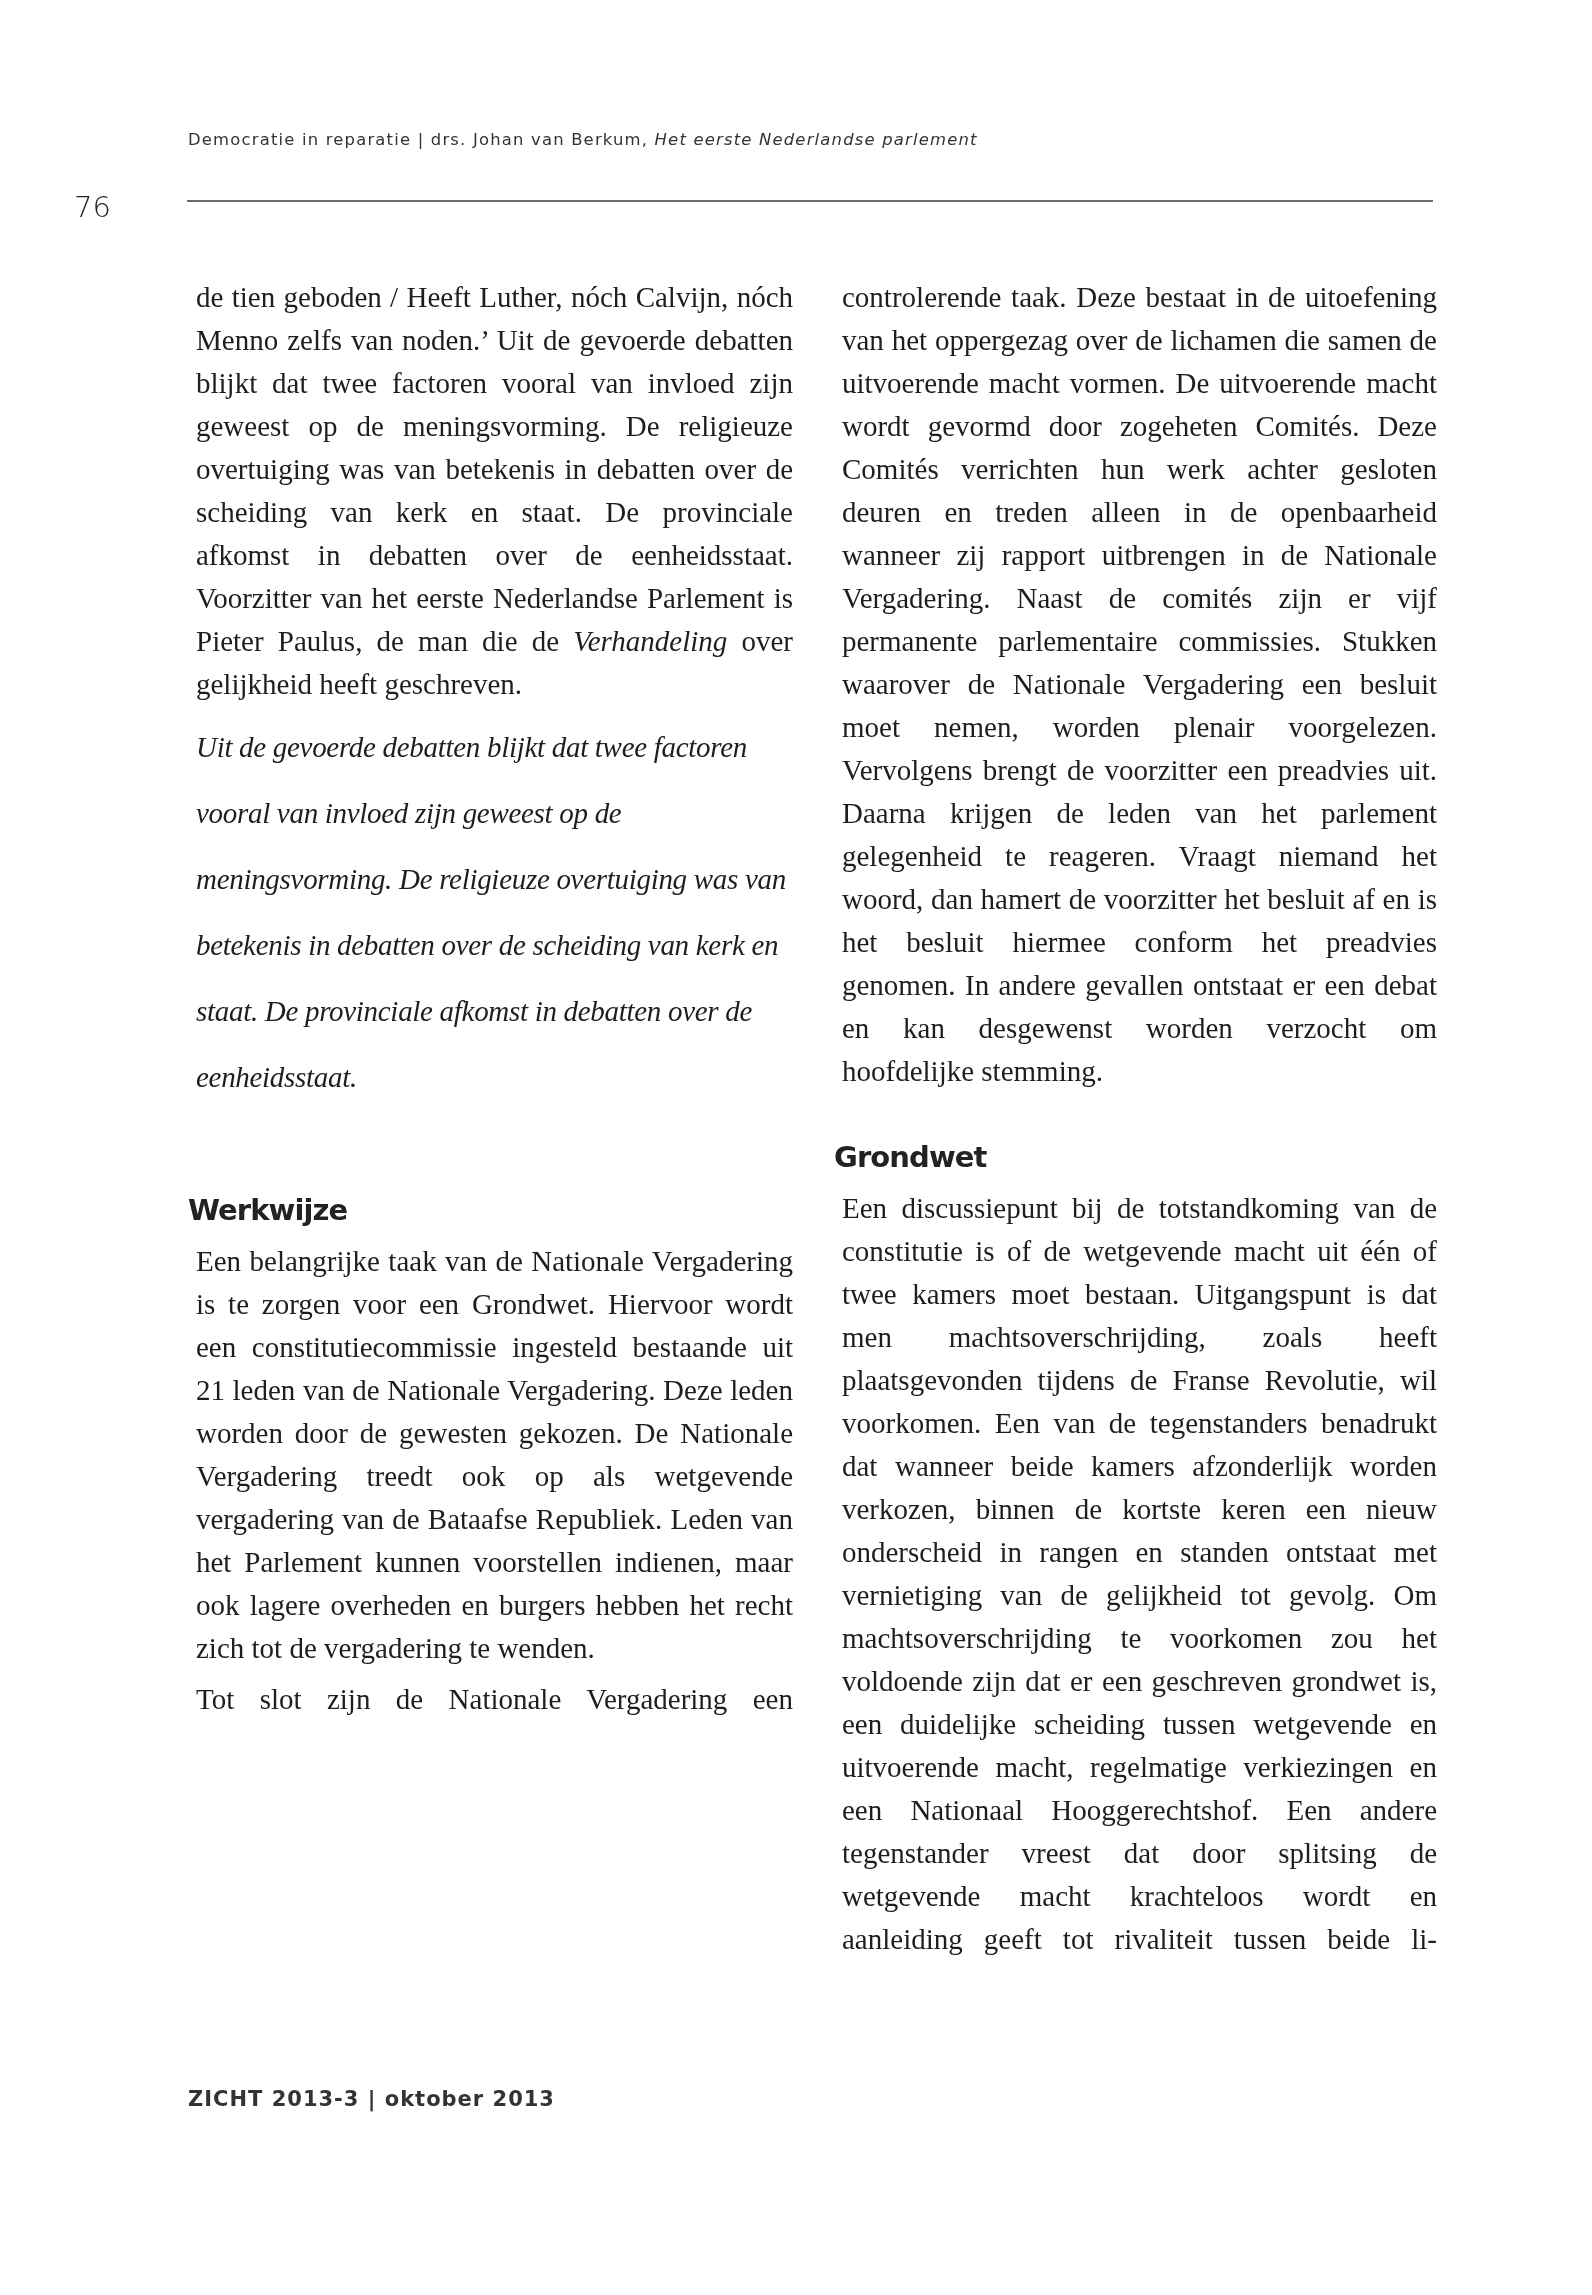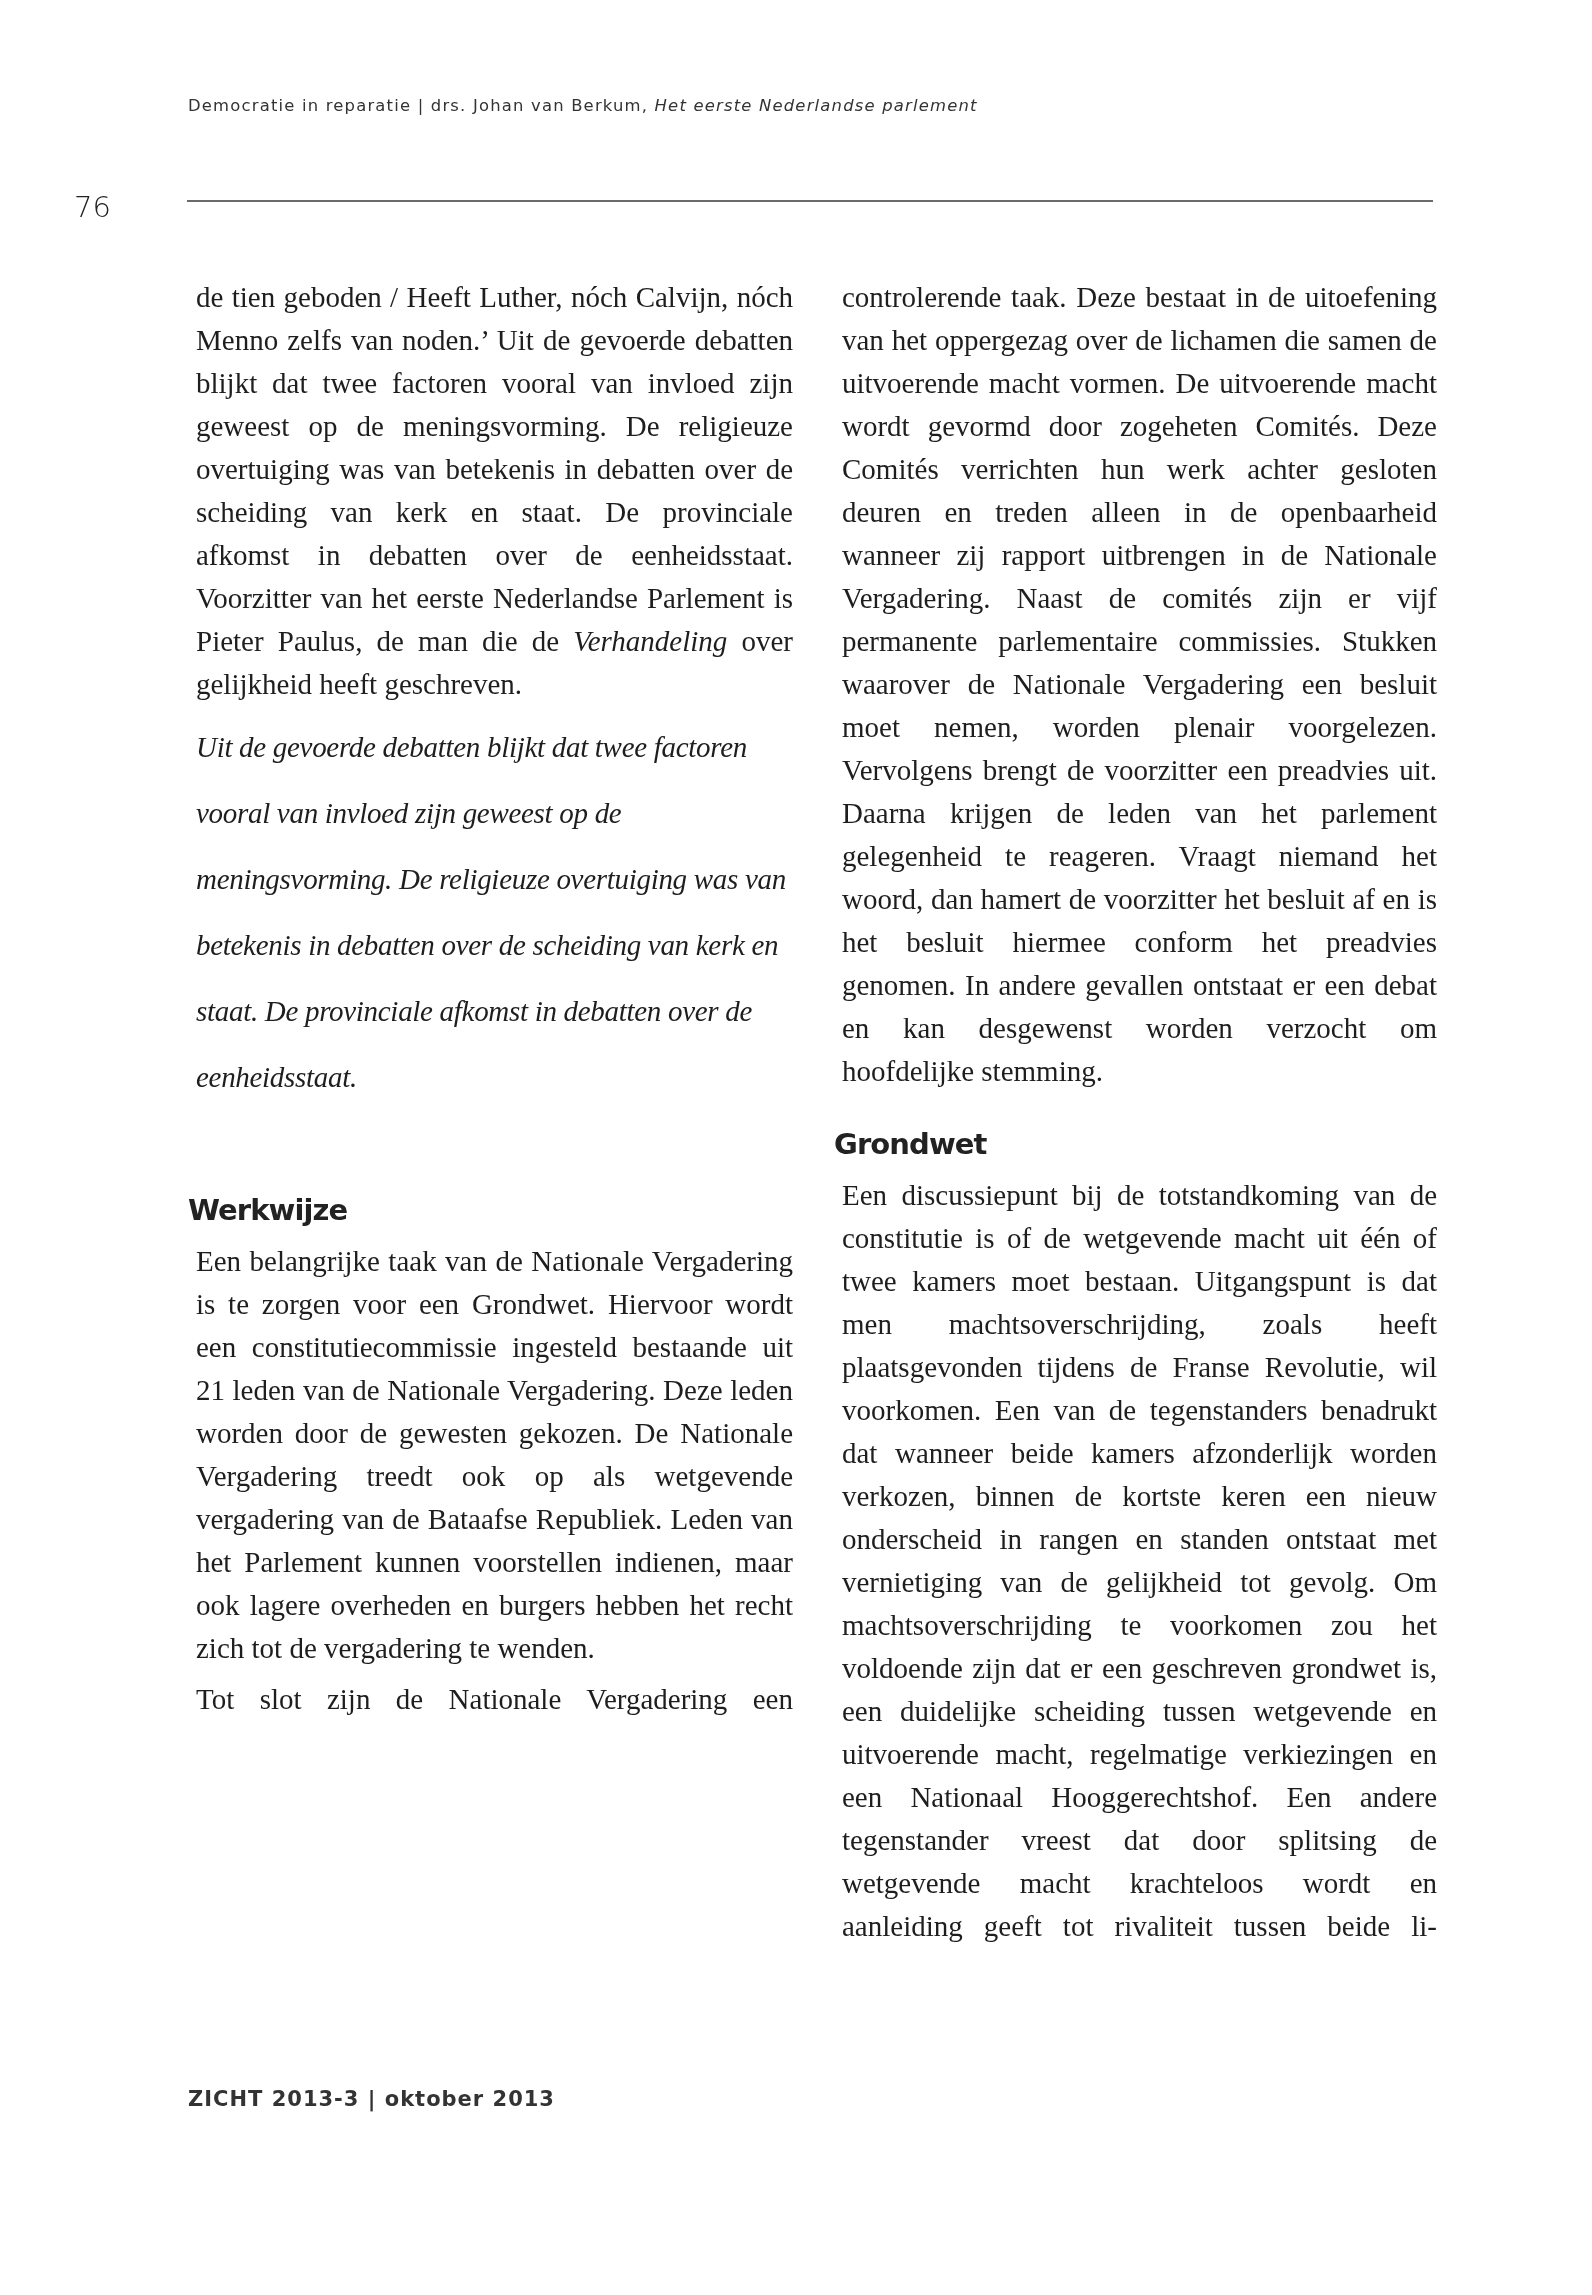--- a/index.html
+++ b/index.html
@@ -1,21 +1,21 @@
 <!DOCTYPE html>
 <html style="font-size:14px"><head>
 <meta charset="utf-8">
 <style>
   html, body { margin: 0; padding: 0; background: #ffffff; }
   body {
     width: 1592px; height: 2295px; position: relative; overflow: hidden;
     color: #1e1e1e;
   }
   .running-head {
-    position: absolute; left: 188px; top: 96px;
+    position: absolute; left: 188px; top: 130px;
     font-family: "DejaVu Sans", sans-serif; font-size: 16.4px; letter-spacing: 1.2px;
     color: #333; white-space: nowrap;
   }
   .running-head .it { font-style: italic; }
   .page-number {
     position: absolute; left: 74px; top: 190px;
     font-family: "DejaVu Sans", sans-serif; font-size: 29px; color: #222;
     font-weight: 300;
   }
   .head-rule {
@@ -35,21 +35,21 @@
     font-family: "Liberation Serif", serif; font-style: italic;
     font-size: 29px; line-height: 66px; text-align: left;
     margin: 32px 0 0 0; color: #1e1e1e; letter-spacing: -0.3px;
   }
   .section-heading {
     font-family: "DejaVu Sans", sans-serif; font-weight: bold;
     font-size: 29px; line-height: 43px; letter-spacing: -0.9px;
     margin: 0; color: #222; text-align: left;
   }
   .left-heading { margin-top: 79px; }
-  .right-heading { margin-top: 30px; }
+  .right-heading { margin-top: 43px; }
   .footer {
     position: absolute; left: 188px; top: 2087px;
     font-family: "DejaVu Sans", sans-serif; font-size: 21px; letter-spacing: 1px;
     color: #333; white-space: nowrap; font-weight: 700;
   }
 </style>
 </head>
 <body>
 
 <div class="running-head"><span>Democratie in reparatie  |  drs. Johan van Berkum, </span><span class="it">Het eerste Nederlandse parlement</span></div>

